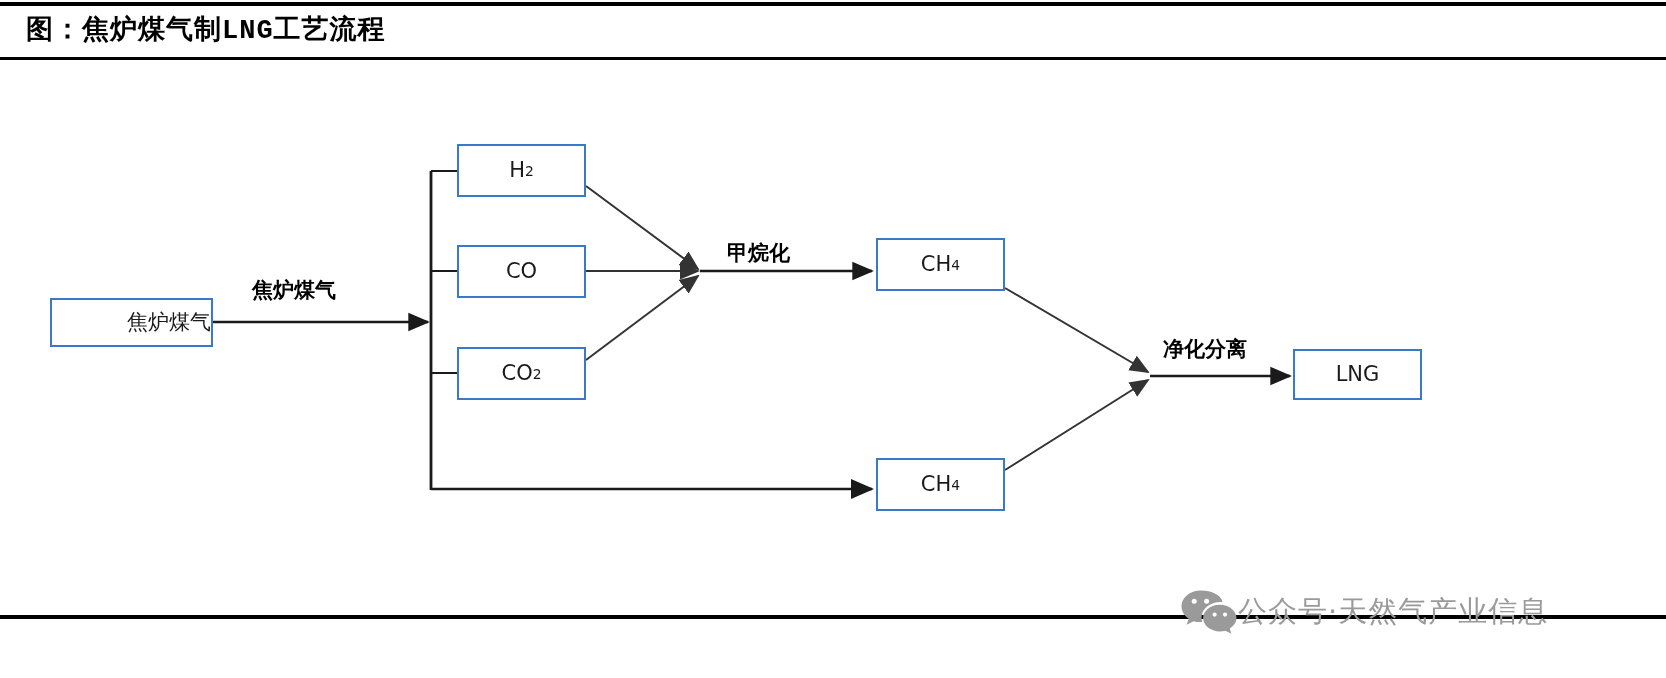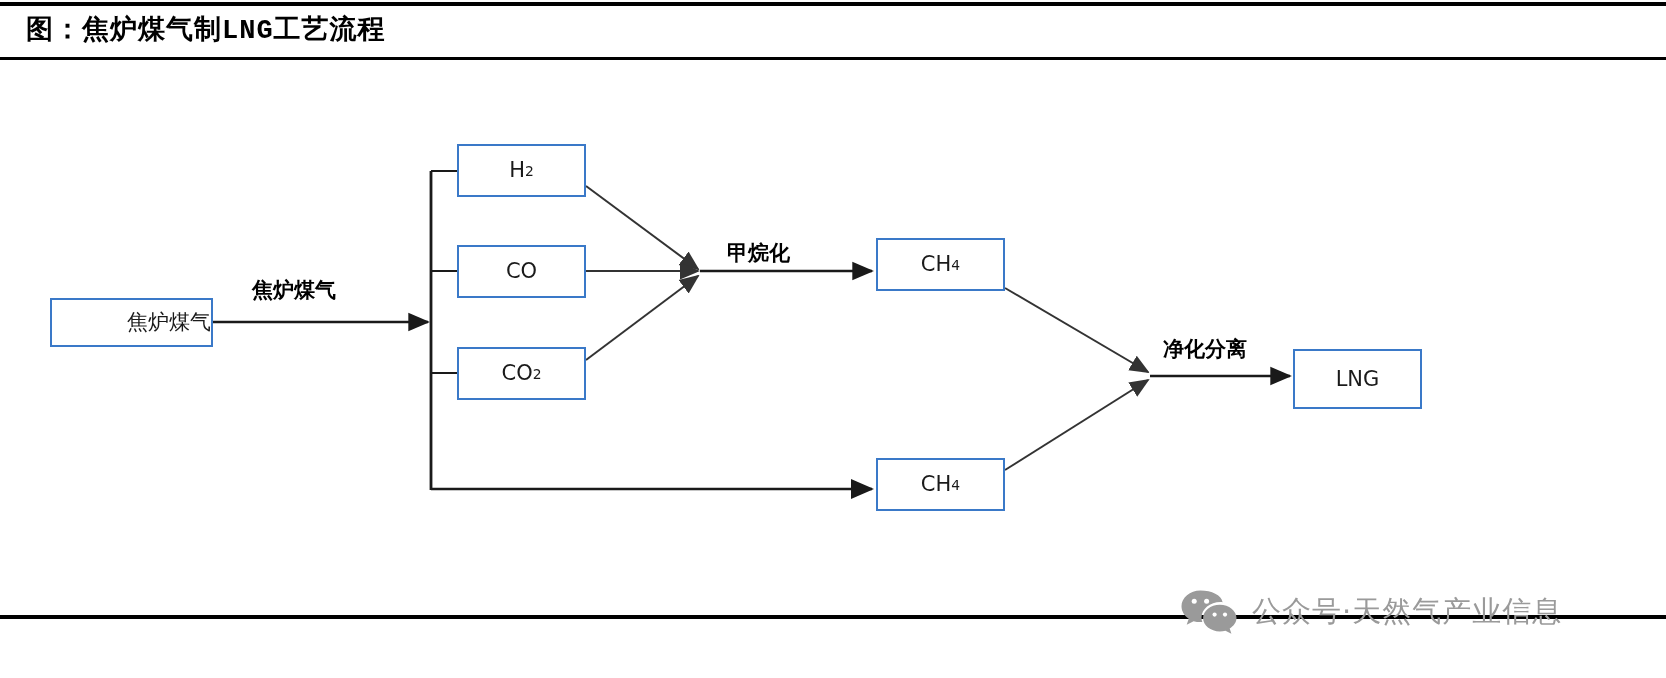--- a/index.html
+++ b/index.html
@@ -100,21 +100,20 @@
     pointer-events: none;
   }
 
   
   #watermark {
     position: absolute;
     left: 1180px;
     top: 588px;
     display: flex;
     align-items: center;
-    gap: 14px;
   }
   #watermark .wm-text {
     font-family: "DejaVu Sans", "Liberation Sans", sans-serif;
     font-size: 29px;
     color: #9a9a9a;
     white-space: nowrap;
     letter-spacing: 1px;
   }
 </style>
 </head>
@@ -182,21 +181,21 @@
   <div class="node" style="left:876px; top:238px; width:129px; height:53px;">
     <span>CH</span>
       <sub>4</sub>
   </div>
 
   <div class="node" style="left:876px; top:458px; width:129px; height:53px;">
     <span>CH</span>
       <sub>4</sub>
   </div>
 
-  <div class="node" style="left:1293px; top:349px; width:129px; height:60px;">
+  <div class="node" style="left:1293px; top:349px; width:129px; height:51px;">
     <span>LNG</span>
       <sub></sub>
   </div>
 
   <div class="edge-label" style="left:252px; top:276px;">焦炉煤气</div>
 
   <div class="edge-label" style="left:727px; top:239px;">甲烷化</div>
 
   <div class="edge-label" style="left:1163px; top:335px;">净化分离</div>
 

